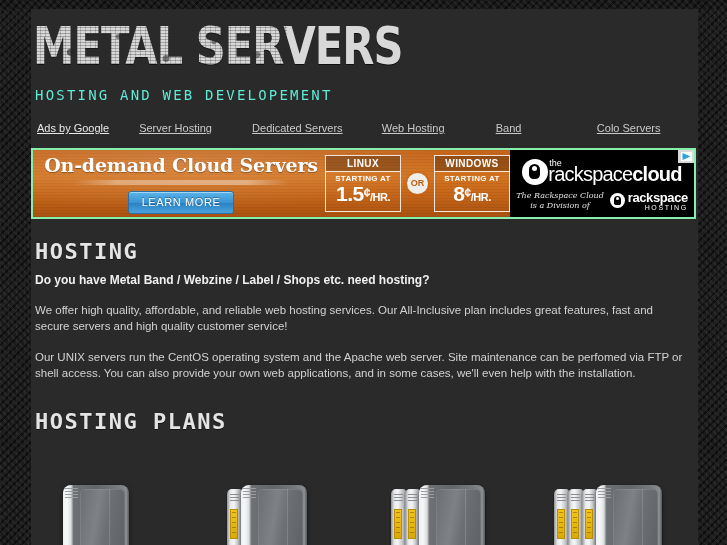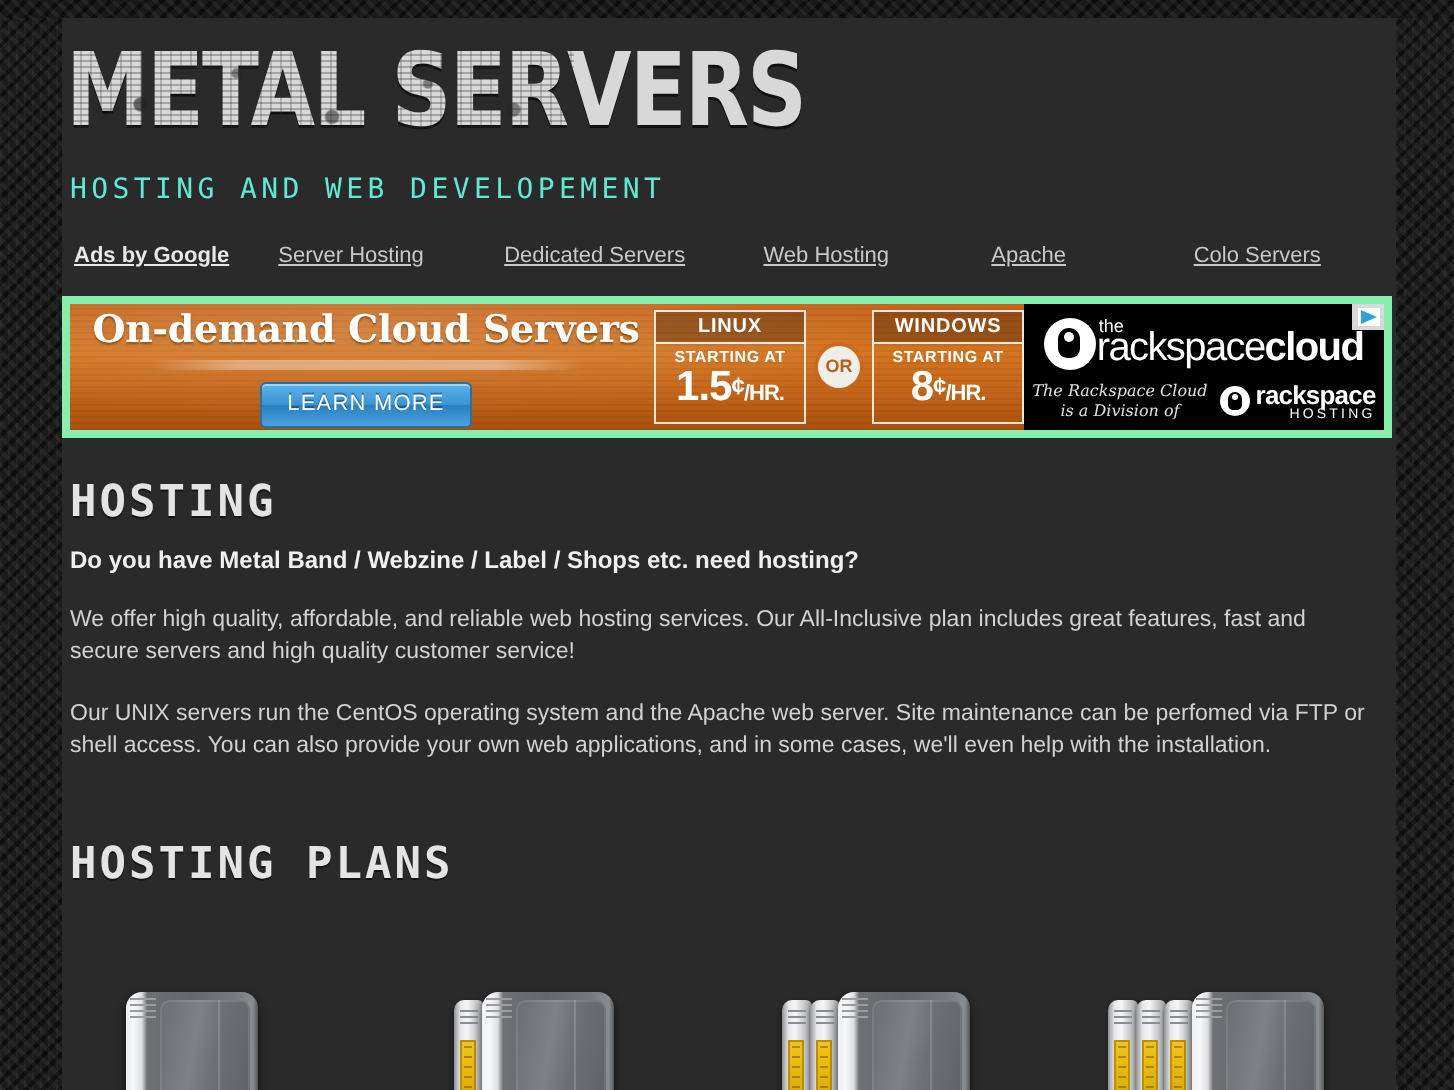--- a/index.html
+++ b/index.html
@@ -107,38 +107,38 @@
     align-items: center;
     font-size: 11px;
     padding-left: 6px;
   }
   .adnav a {
     color: #c9c9c9;
     text-decoration: underline;
     white-space: nowrap;
   }
   .adnav .brand {
-    font-weight: bold;
+    font-weight: normal;
     color: #e8e8e8;
     width: 104px;
   }
   .adnav .slot { width: 103px; }
   .adnav .slot.w1 { width: 115px; }
   .adnav .slot.w2 { width: 132px; }
   .adnav .slot.w3 { width: 116px; }
 
   
   .banner {
     position: relative;
     margin: 9px 0 0 0;
     width: 665px;
     height: 71px;
     display: flex;
     background: #000;
-    border: 4px solid #86efac;
+    border: 2px solid #86efac;
     overflow: hidden;
   }
 
   .banner-left {
     position: relative;
     flex: 0 0 452px;
     background: linear-gradient(180deg, #c5651a 0%, #d4741f 40%, #c26318 72%, #a9510f 100%);
     display: flex;
     align-items: center;
   }
@@ -388,21 +388,21 @@
     color: #f0f0f0;
     margin-top: 18px;
   }
 
   h2.stencil {
     font-family: "DejaVu Sans Mono", monospace;
     font-size: 22px;
     font-weight: bold;
     letter-spacing: 1.5px;
     color: #e4e4e4;
-    margin-top: 39px;
+    margin-top: 28px;
     text-shadow: 0 1px 0 rgba(0,0,0,0.55);
   }
 
   
   .plans {
     display: flex;
     margin-top: 15px;
     padding-left: 4px;
   }
   .plan {
@@ -502,21 +502,21 @@
       <div class="logo-grunge"></div>
     </div>
     <div class="tagline">HOSTING AND WEB DEVELOPEMENT</div>
   </div>
 
   <div class="adnav">
     <a class="brand" href="#">Ads by Google</a>
     <span class="slot w1"><a href="#">Server Hosting</a></span>
     <span class="slot w2"><a href="#">Dedicated Servers</a></span>
     <span class="slot w3"><a href="#">Web Hosting</a></span>
-    <span class="slot"><a href="#">Apache</a></span>
+    <span class="slot"><a href="#">Band</a></span>
     <span class="slot"><a href="#">Colo Servers</a></span>
   </div>
 
   <div class="banner">
 
     <div class="banner-left">
       <div class="promo">
         <div class="promo-head">On-demand Cloud Servers</div>
         <div class="promo-rule"></div>
         <span class="learn-btn">LEARN MORE</span>

